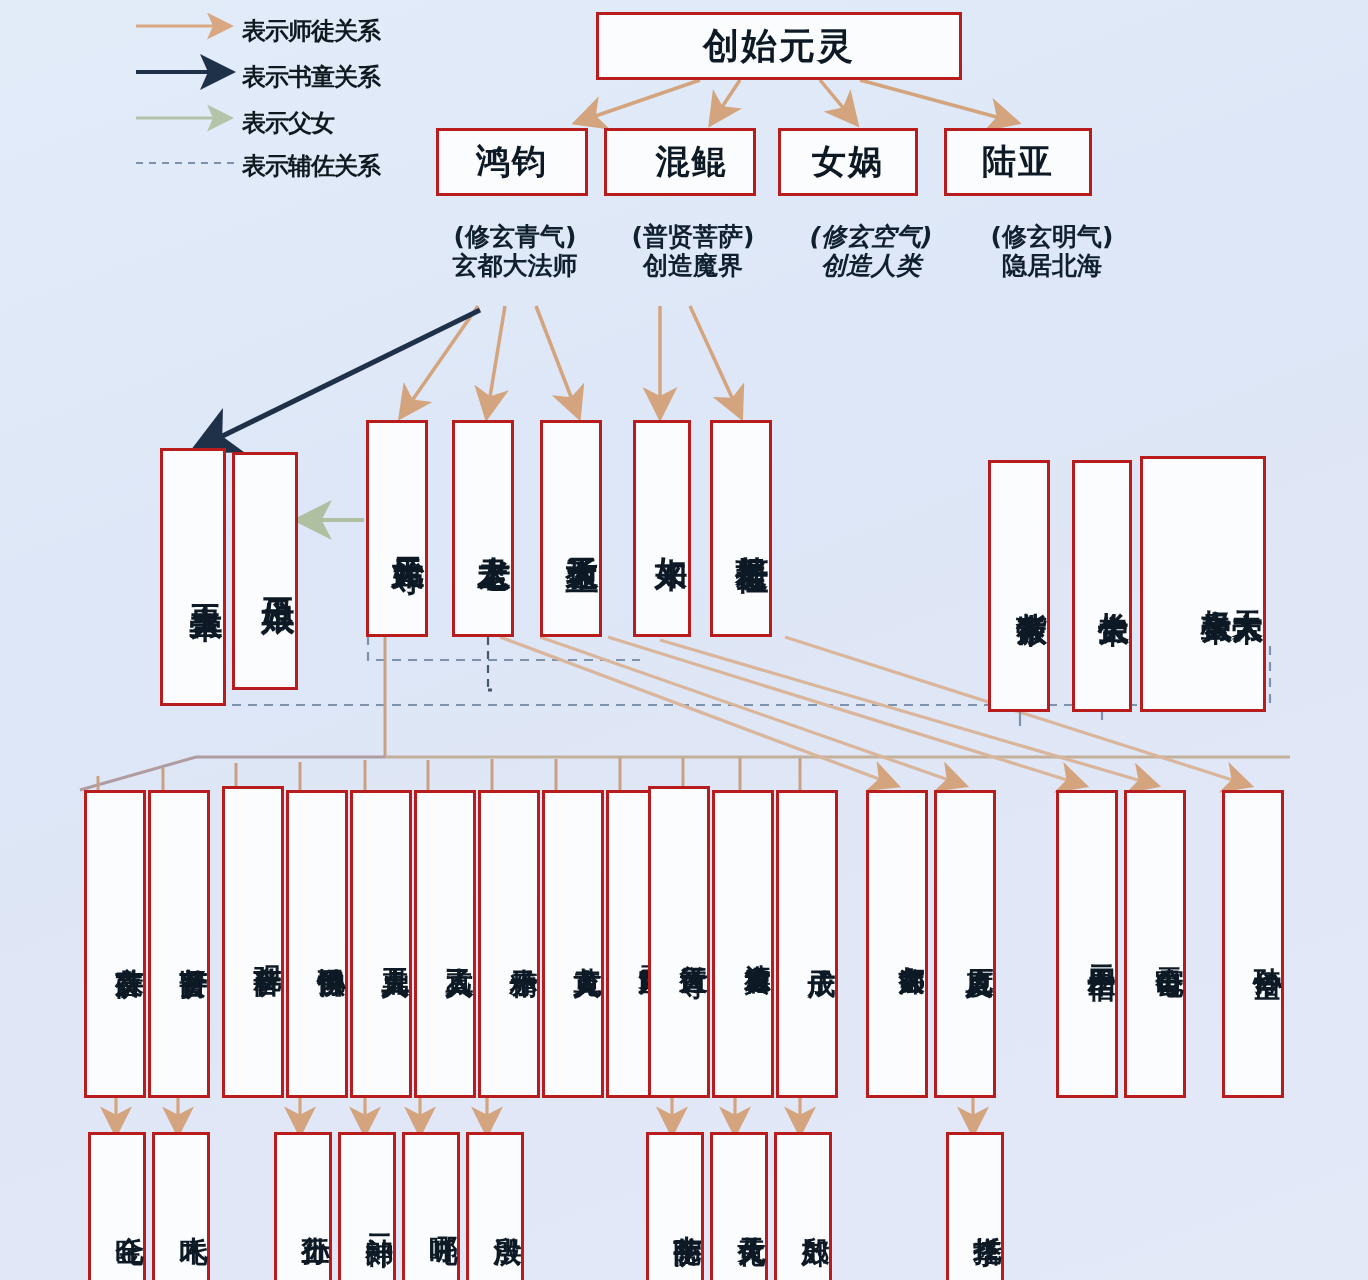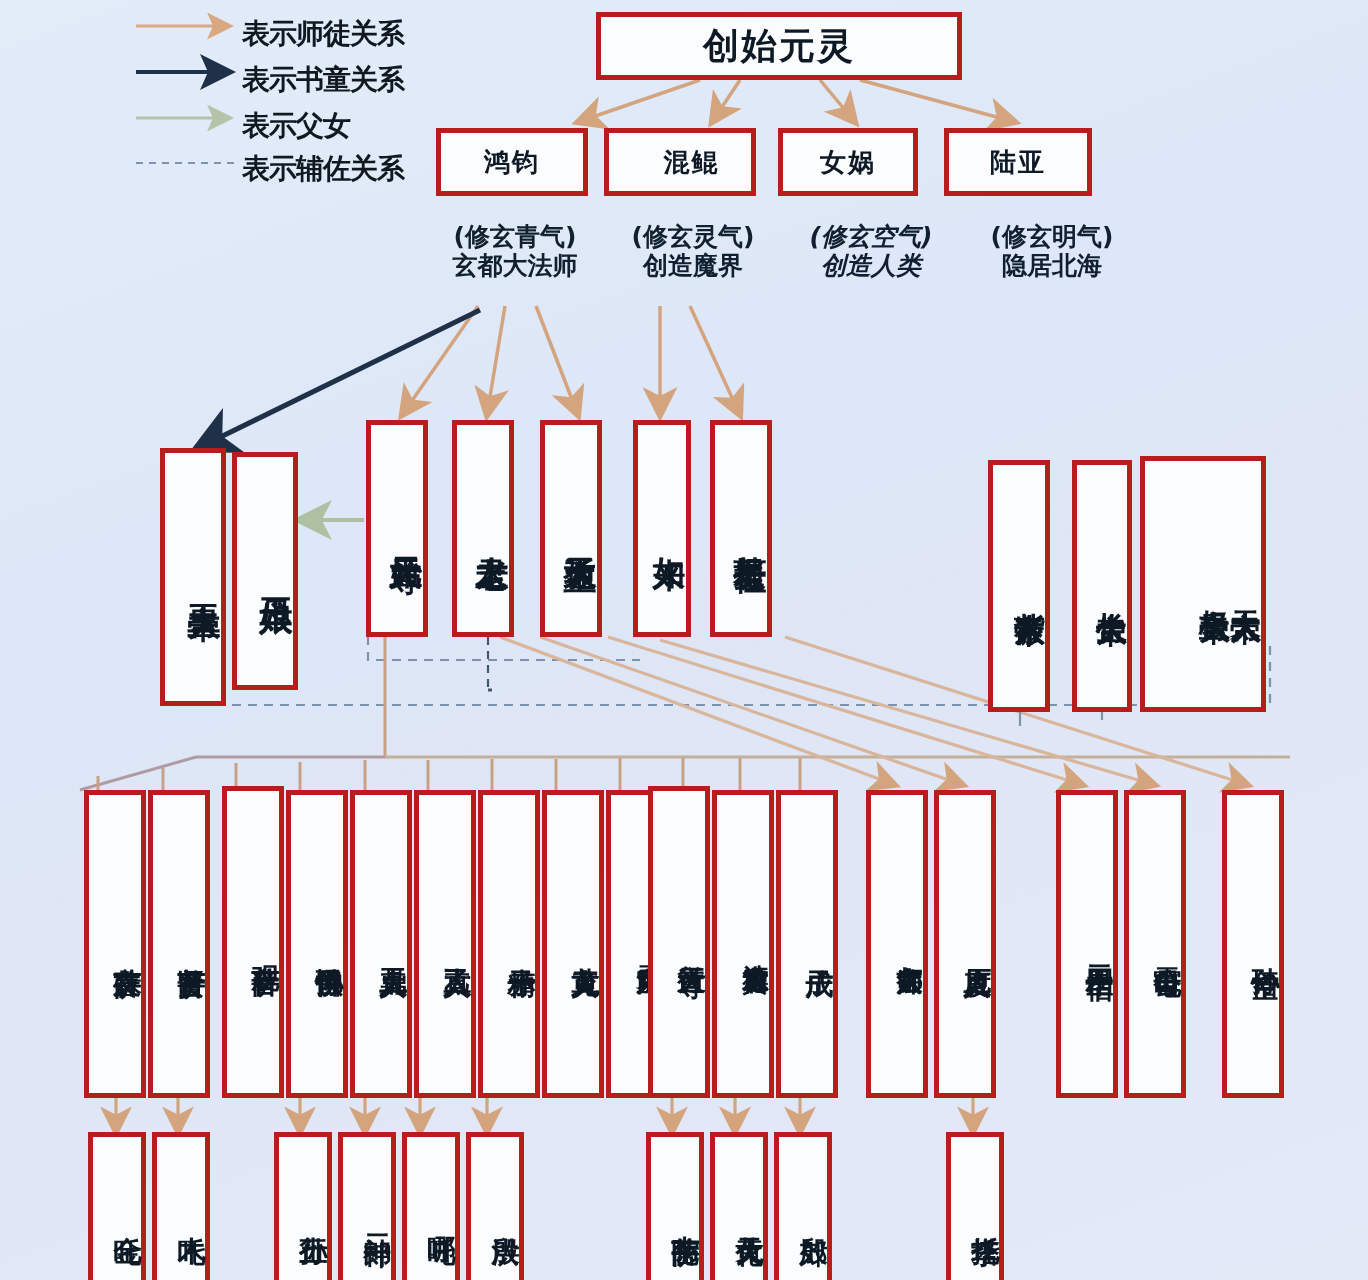--- a/index.html
+++ b/index.html
@@ -8,21 +8,21 @@
     font-family:"DejaVu Sans","Liberation Sans",sans-serif;
     background:linear-gradient(160deg,#e2ecf9 0%,#dde7f7 35%,#dfe6f6 60%,#e4e9f8 100%);
     position:relative;
   }
   #stage{position:absolute;left:0;top:0;width:1368px;height:1280px;}
   svg.wires{position:absolute;left:0;top:0;width:1368px;height:1280px;pointer-events:none;}
 
   .node{
     position:absolute;
     background:#fbfcfd;
-    border:5px solid #b91c1c;
+    border:3px solid #b91c1c;
     box-sizing:border-box;
     display:flex;align-items:flex-start;justify-content:center;
     color:#0d1a26;
     font-weight:700;
     z-index:3;
   }
   .node.h{ 
     align-items:center;
     letter-spacing:2px;
   }
@@ -36,27 +36,27 @@
   .node.v2{
     writing-mode:vertical-rl;
     text-orientation:upright;
     padding-top:6px;
     letter-spacing:1px;
     line-height:1.0;
     white-space:pre-line;
     justify-content:center;
   }
   .root{font-size:36px;}
-  .tier2{font-size:26px;}
+  .tier2{font-size:34px;}
   .cap{
     position:absolute;color:#10202e;font-size:25px;font-weight:700;
     line-height:1.16;text-align:center;white-space:pre-line;letter-spacing:0px;
     z-index:3;
   }
-  .legend-row{position:absolute;font-size:28px;font-weight:700;color:#101820;white-space:nowrap;}
+  .legend-row{position:absolute;font-size:24px;font-weight:700;color:#101820;white-space:nowrap;}
   .legend-label{position:absolute;left:242px;letter-spacing:-1px;}
 </style>
 </head>
 <body>
 
 <div id="stage">
 
   <div>
     <svg class="wires" style="height:190px;">
       <defs>
@@ -170,21 +170,21 @@
 
   <div class="node h root" style="left:596px;top:12px;width:366px;height:68px;">创始元灵</div>
 
   <div class="node h tier2" style="left:436px;top:128px;width:152px;height:68px;">鸿钧</div>
   <div class="node h tier2" style="left:604px;top:128px;width:152px;height:68px;padding-left:23px;">混鲲</div>
   <div class="node h tier2" style="left:778px;top:128px;width:140px;height:68px;">女娲</div>
   <div class="node h tier2" style="left:944px;top:128px;width:148px;height:68px;text-align:center;">陆亚</div>
 
   <div class="cap" style="left:430px;top:222px;width:170px;">(修玄青气)
 玄都大法师</div>
-  <div class="cap" style="left:608px;top:222px;width:170px;">(修玄灵气)
+  <div class="cap" style="left:608px;top:222px;width:170px;">(普贤菩萨)
 创造魔界</div>
   <div class="cap" style="left:786px;top:222px;width:170px;font-style:italic;">(修玄空气)
 创造人类</div>
   <div class="cap" style="left:962px;top:222px;width:180px;">(修玄明气)
 隐居北海</div>
 
   <div class="node v" style="left:160px;top:448px;width:66px;height:258px;font-size:33px;">玉皇大帝</div>
   <div class="node v" style="left:232px;top:452px;width:66px;height:238px;font-size:33px;">王母娘娘</div>
 
   <div class="node v" style="left:366px;top:420px;width:62px;height:217px;font-size:33px;">元始天尊</div>

